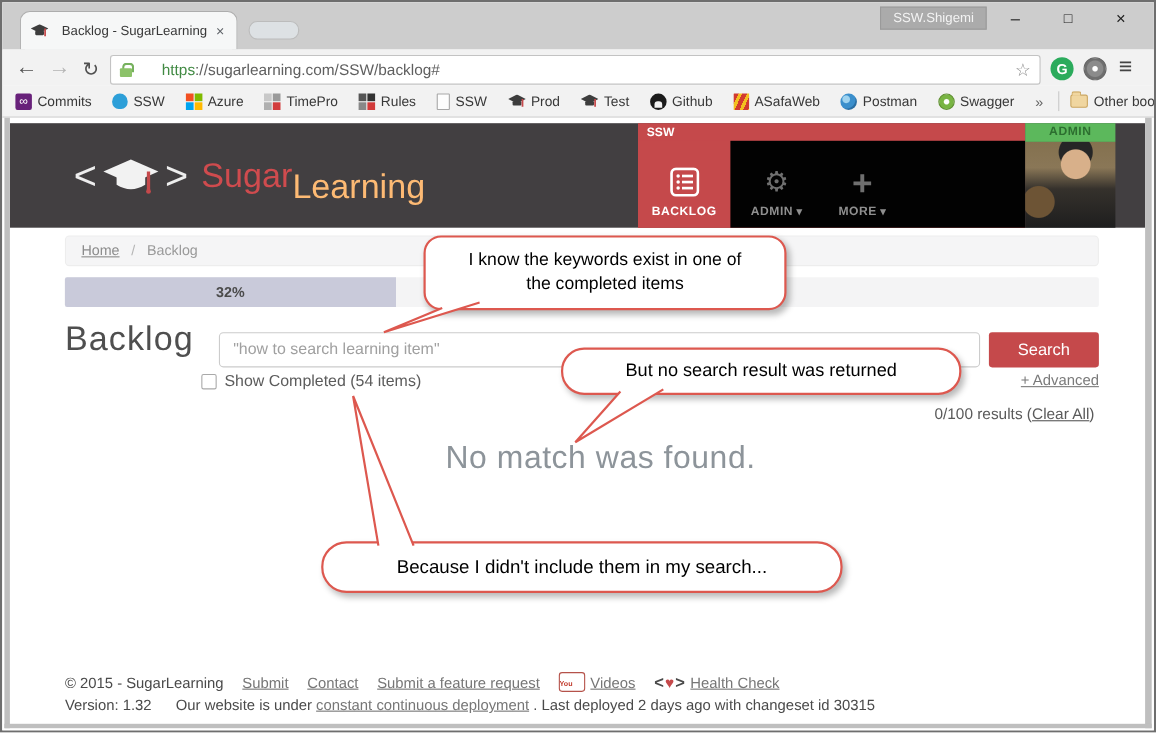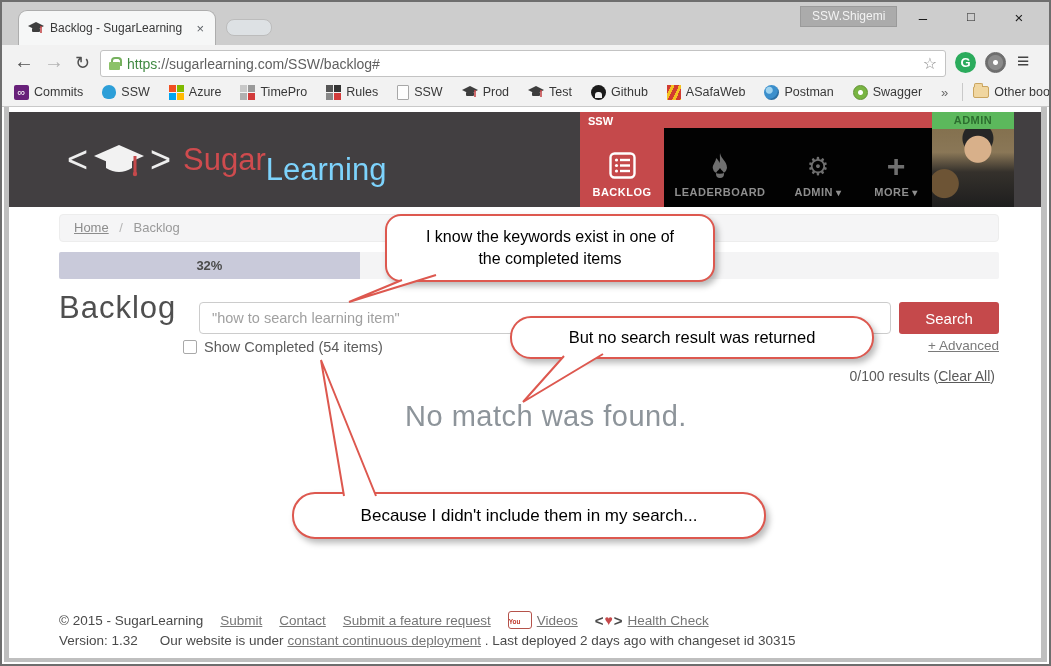--- a/index.html
+++ b/index.html
@@ -7,32 +7,32 @@
   body { font-family:"Liberation Sans", sans-serif; background:#e9e9e9; }
   .window { position:relative; width:1051px; height:666px; background:#fff;
             border:2px solid #6e6e6e; overflow:hidden; }
   .abs { position:absolute; }
 
   
   .titlebar { left:0; top:0; right:0; height:43px; background:#cdcdcd; }
   .tab { left:16px; top:8px; width:198px; height:35px; background:#f6f7f7;
          border:1px solid #adadad; border-bottom:none; border-radius:9px 9px 0 0;
          display:flex; align-items:center; padding:0 9px; z-index:2;}
-  .tab-title { font-size:12px; color:#383838; margin-left:6px; flex:1; white-space:nowrap; overflow:hidden;}
+  .tab-title { font-size:12px; color:#383838; margin-left:6px; flex:1; white-space:nowrap; overflow:hidden;text-align:center;}
   .tab-close { font-size:13px; color:#5f6368; cursor:pointer; padding:0 2px;}
   .tab-stub { left:224px; top:17px; width:46px; height:17px; background:#dde1e4;
               border:1px solid #bcbcbc; border-radius:8px; }
   .profile-badge { left:798px; top:4px; height:21px; padding:0 11px; background:#ababab;
                    border:1px solid #9a9a9a; color:#f3f3f3; font-size:12px; line-height:19px;}
   .winctl { top:7px; width:32px; text-align:center; font-size:15px; color:#1a1a1a; cursor:pointer;}
   .toolbar { left:0; top:43px; right:0; height:33px; background:#f2f2f2; }
   .navglyph { top:48px; font-size:20px; cursor:pointer; }
   .urlbar { left:98px; top:48px; width:846px; height:27px; background:#fff;
             border:1px solid #c3c3c3; border-radius:3px; display:flex; align-items:center;
-            padding:0 8px; }
+            padding:0 8px;gap:20px; }
   .lock { width:11px; height:13px; position:relative; margin-right:7px; }
   .lock:before { content:""; position:absolute; left:2px; top:0; width:7px; height:7px;
                  border:2px solid #76b15e; border-bottom:none; border-radius:4px 4px 0 0;}
   .lock:after { content:""; position:absolute; left:0; bottom:0; width:11px; height:8px;
                 background:#8cc269; border-radius:1px;}
   .url-scheme { color:#418a43; font-size:14px; }
   .url-rest { color:#5f5f5f; font-size:14px; }
   .star { margin-left:auto; font-size:16px; color:#8a8a8a; cursor:pointer;}
   .grammarly { left:953px; top:50px; width:21px; height:21px; border-radius:50%;
                background:#2bab5c; color:#fff; font-size:13px; font-weight:bold;
@@ -71,21 +71,21 @@
 
   
   .site { left:0; top:105px; right:0; bottom:0; background:#fff; }
   .edge { background:#bfbfbf; z-index:1;}
   .siteheader { left:7px; right:8px; top:110px; height:95px; background:#423f41;
                 display:flex; align-items:center; }
   .logo { display:flex; align-items:center; padding-left:58px; cursor:pointer;}
   .bracket { font-size:36px; font-weight:300; color:#eee; }
   .logo-cap { margin:0 4px; }
   .logo-sugar { font-size:31px; color:#cf4b4e; margin-left:12px;text-align:right;}
-  .logo-learning { font-size:31px; color:#7dd3fc; font-weight:300;margin-top:21px;}
+  .logo-learning { font-size:31px; color:#fdba74; font-weight:300;margin-top:21px;}
   .redstrip { position:absolute; left:571px; top:0; width:352px; height:95px; background:var(--red);}
   .ssw-corner { position:absolute; left:8px; top:3px; font-size:11px; font-weight:bold; color:#fff;}
   .mainnav { position:absolute; left:0; bottom:0; height:79px; display:flex;}
   .nav-item { display:flex; flex-direction:column; align-items:center; justify-content:flex-end;
               padding-bottom:9px; cursor:pointer;}
   .nav-item .nlabel { font-size:11px; font-weight:bold; letter-spacing:.5px; margin-top:7px;}
   .nav-backlog { width:84px; background:var(--red); color:#fff;}
   .blackgroup { display:flex; background:#020202; width:268px;}
   .nav-dark { color:#8f8f8f; }
   .nav-dark .nicon { color:#6f6f6f; }
@@ -300,26 +300,20 @@
             <circle cx="7.5" cy="8" r="1.6" fill="#fff"></circle>
               <rect x="11" y="6.8" width="10" height="2.4" fill="#fff"></rect>
             <circle cx="7.5" cy="13.5" r="1.6" fill="#fff"></circle>
               <rect x="11" y="12.3" width="10" height="2.4" fill="#fff"></rect>
             <circle cx="7.5" cy="19" r="1.6" fill="#fff"></circle>
               <rect x="11" y="17.8" width="10" height="2.4" fill="#fff"></rect>
           </svg>
           <span class="nlabel">BACKLOG</span>
         </div>
         <div class="blackgroup">
-          <div class="nav-item nav-dark nav-leaderboard">
-            <svg width="20" height="26" viewBox="0 0 20 26">
-              <path d="M10 0 C11 6 17 8 17 15 A7.3 7.3 0 0 1 2.7 15 C2.7 11 6 9 6 5 C8 7 9 8 9.5 10 C10.5 6 9.5 3 10 0 Z M10 25 a4 4 0 0 1 -4-4 c0-2.5 2.5-3.5 4-6 c1.5 2.5 4 3.5 4 6 a4 4 0 0 1 -4 4 Z" fill="#6f6f6f" fill-rule="evenodd"></path>
-            </svg>
-            <span class="nlabel">LEADERBOARD</span>
-          </div>
           <div class="nav-item nav-dark nav-admin">
             <span class="nicon gear-glyph">⚙</span>
             <span class="nlabel"><span>ADMIN</span><span class="caret">▾</span></span>
           </div>
           <div class="nav-item nav-dark nav-more">
             <span class="nicon plus-glyph">+</span>
             <span class="nlabel"><span>MORE</span><span class="caret">▾</span></span>
           </div>
         </div>
       </div>

